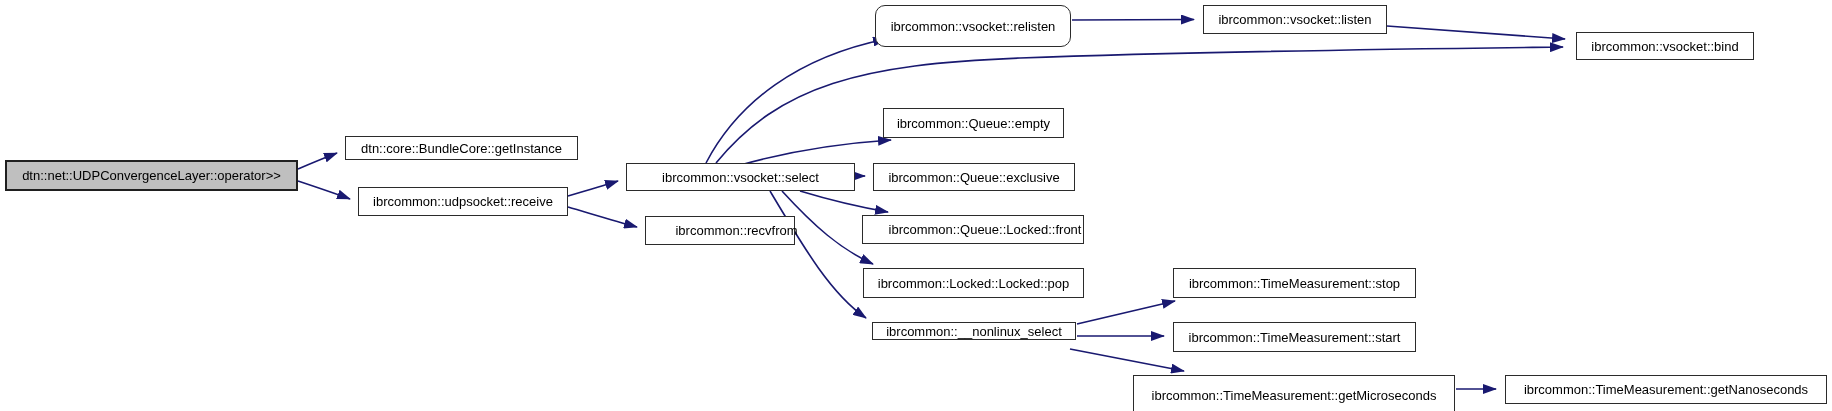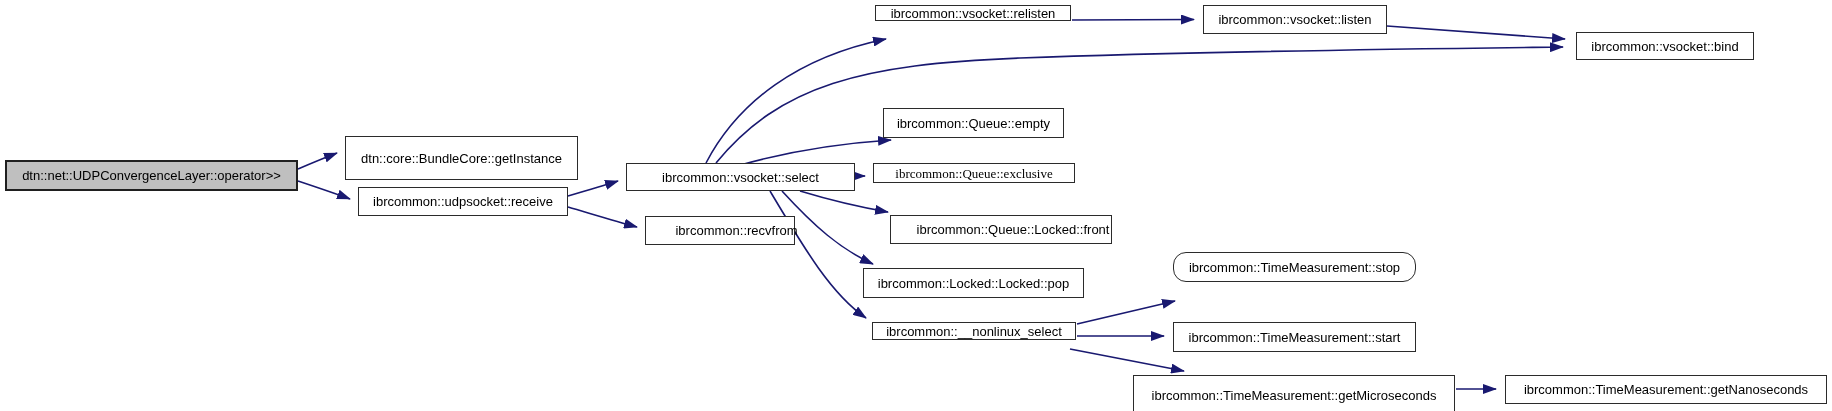--- a/index.html
+++ b/index.html
@@ -69,30 +69,30 @@
       <path d="M1072,20 L1194,19.5" marker-end="url(#arrow)"></path>
       <path d="M1387,26 L1565,39" marker-end="url(#arrow)"></path>
       <path d="M1077,324 L1175,301" marker-end="url(#arrow)"></path>
       <path d="M1077,336 L1164,336" marker-end="url(#arrow)"></path>
       <path d="M1070,349 L1184,371" marker-end="url(#arrow)"></path>
       <path d="M1456,389 L1496,389" marker-end="url(#arrow)"></path>
     </g>
   </svg>
 
   <div class="node root" style="left:5px;   top:160px; width:293px; height:31px;">dtn::net::UDPConvergenceLayer::operator&gt;&gt;</div>
-  <div class="node" style="left:345px; top:136px; width:233px; height:44px;">dtn::core::BundleCore::getInstance</div>
+  <div class="node" style="left:345px; top:136px; width:233px; height:24px;">dtn::core::BundleCore::getInstance</div>
   <div class="node" style="left:358px; top:187px; width:210px; height:29px;">ibrcommon::udpsocket::receive</div>
   <div class="node" style="left:626px; top:163px; width:229px; height:28px;">ibrcommon::vsocket::select</div>
   <div class="node" style="left:645px; top:216px; width:150px; height:29px;padding-left:33px;">ibrcommon::recvfrom</div>
-  <div class="node" style="left:875px; top:5px;   width:196px; height:16px;">ibrcommon::vsocket::relisten</div>
+  <div class="node" style="left:875px; top:5px;   width:196px; height:42px;border-radius:10px;">ibrcommon::vsocket::relisten</div>
   <div class="node" style="left:1203px;top:5px;   width:184px; height:29px;">ibrcommon::vsocket::listen</div>
   <div class="node" style="left:1576px;top:32px;  width:178px; height:28px;">ibrcommon::vsocket::bind</div>
   <div class="node" style="left:883px; top:108px; width:181px; height:30px;">ibrcommon::Queue::empty</div>
-  <div class="node" style="left:873px; top:163px; width:202px; height:20px;font-family:Liberation Serif, serif;">ibrcommon::Queue::exclusive</div>
-  <div class="node" style="left:890px; top:215px; width:222px; height:29px;padding-left:24px;">ibrcommon::Queue::Locked::front</div>
+  <div class="node" style="left:873px; top:163px; width:202px; height:28px;">ibrcommon::Queue::exclusive</div>
+  <div class="node" style="left:862px; top:215px; width:222px; height:29px;padding-left:24px;">ibrcommon::Queue::Locked::front</div>
   <div class="node" style="left:863px; top:268px; width:221px; height:30px;">ibrcommon::Locked::Locked::pop</div>
   <div class="node" style="left:872px; top:322px; width:204px; height:18px;">ibrcommon::__nonlinux_select</div>
-  <div class="node" style="left:1173px;top:252px; width:243px; height:30px;border-radius:13px;">ibrcommon::TimeMeasurement::stop</div>
+  <div class="node" style="left:1173px;top:268px; width:243px; height:30px;">ibrcommon::TimeMeasurement::stop</div>
   <div class="node" style="left:1173px;top:322px; width:243px; height:30px;">ibrcommon::TimeMeasurement::start</div>
   <div class="node" style="left:1133px;top:375px; width:322px; height:41px;">ibrcommon::TimeMeasurement::getMicroseconds</div>
   <div class="node" style="left:1505px;top:375px; width:322px; height:29px;">ibrcommon::TimeMeasurement::getNanoseconds</div>
 
 </div>
 
 </body></html>

